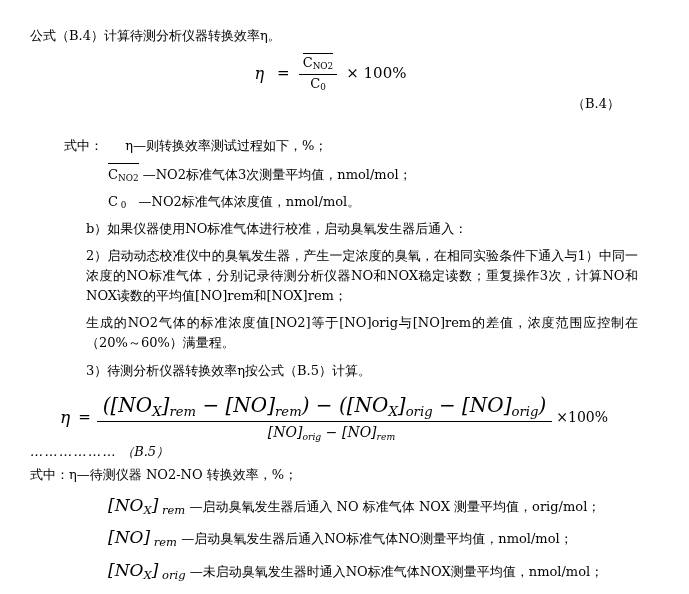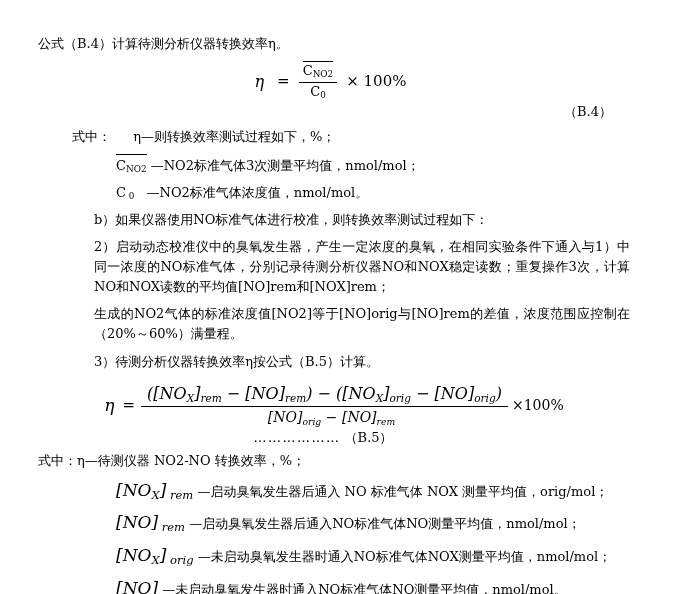--- a/index.html
+++ b/index.html
@@ -13,21 +13,21 @@
     position: relative;
     font-family: "DejaVu Serif", "Liberation Serif", serif;
     color: #000000;
     font-size: 13px;
     overflow: hidden;
   }
   .page {
     position: relative;
     width: 668px;
     height: 594px;
-    padding: 12px;
+    padding: 4px;
     box-sizing: border-box;
   }
   .para {
     margin: 0 0 7px 0;
     line-height: 1.55;
     text-align: justify;
   }
   .indent-1 { padding-left: 34px; }
   .indent-2 { padding-left: 56px; }
   .indent-3 { padding-left: 78px; }
@@ -37,21 +37,21 @@
     display: flex;
     align-items: center;
     justify-content: center;
     margin: 6px 0 2px 0;
     position: relative;
   }
   .formula-num {
     text-align: right;
     padding-right: 18px;
     margin-top: 2px;
-    margin-bottom: 6px;
+    margin-bottom: 23px;
     font-size: 13px;
   }
   .eq {
     display: inline-flex;
     align-items: center;
     font-family: "DejaVu Serif", "Liberation Serif", serif;
   }
   .eta-italic {
     font-style: italic;
     font-size: 16px;
@@ -97,21 +97,21 @@
   .bigfrac {
     display: inline-flex;
     flex-direction: column;
     align-items: center;
     vertical-align: middle;
   }
   .bigfrac .num {
     border-bottom: 1.2px solid #000;
     padding: 0 6px 2px 6px;
     white-space: nowrap;
-    font-size: 16px;
+    font-size: 20px;
   }
   .bigfrac .den {
     padding: 2px 6px 0 6px;
     white-space: nowrap;
     font-size: 14px;
     margin-left: 14px;
   }
   .formula5-row {
     display: flex;
     align-items: center;
@@ -121,25 +121,26 @@
   }
   .f5-eta {
     font-style: italic;
     font-size: 17px;
     margin-right: 8px;
   }
   .f5-eq { font-size: 15px; margin-right: 6px; }
   .f5-tail { font-size: 14px; margin-left: 4px; }
   .f5num-sub { font-size: 0.66em; vertical-align: -0.3em; font-style: italic; }
   .ref-right {
-    text-align: center;
+    text-align: left;
     padding-right: 22px;
     margin-top: 2px;
     margin-bottom: 4px;
     font-size: 13px;
+    font-style: italic;
   }
 </style>
 </head>
 <body>
 
 <div class="page">
   <div class="body-wrap">
 
     <p class="para">公式（B.4）计算待测分析仪器转换效率η。</p>
 
@@ -167,21 +168,21 @@
     <p class="para indent-3 varline">
       <span class="overbar">C<sub>NO2</sub></span>
       <span>—NO2标准气体3次测量平均值，nmol/mol；</span>
     </p>
 
     <p class="para indent-3 varline">
       <span>C<sub>&nbsp;0</sub></span>
       <span style="padding-left:8px">—NO2标准气体浓度值，nmol/mol。</span>
     </p>
 
-    <p class="para indent-2">b）如果仪器使用NO标准气体进行校准，则转换效率测试过程如下：</p>
+    <p class="para indent-2">b）如果仪器使用NO标准气体进行校准，启动臭氧发生器后通入：</p>
 
 
     <p class="para indent-2">2）启动动态校准仪中的臭氧发生器，产生一定浓度的臭氧，在相同实验条件下通入与1）中同一浓度的NO标准气体，分别记录待测分析仪器NO和NOX稳定读数；重复操作3次，计算NO和NOX读数的平均值[NO]rem和[NOX]rem；</p>
 
     <p class="para indent-2">生成的NO2气体的标准浓度值[NO2]等于[NO]orig与[NO]rem的差值，浓度范围应控制在（20%～60%）满量程。</p>
 
     <p class="para indent-2">3）待测分析仪器转换效率η按公式（B.5）计算。</p>
 
     <div class="formula5-row">
       <span class="f5-eta">η</span>

